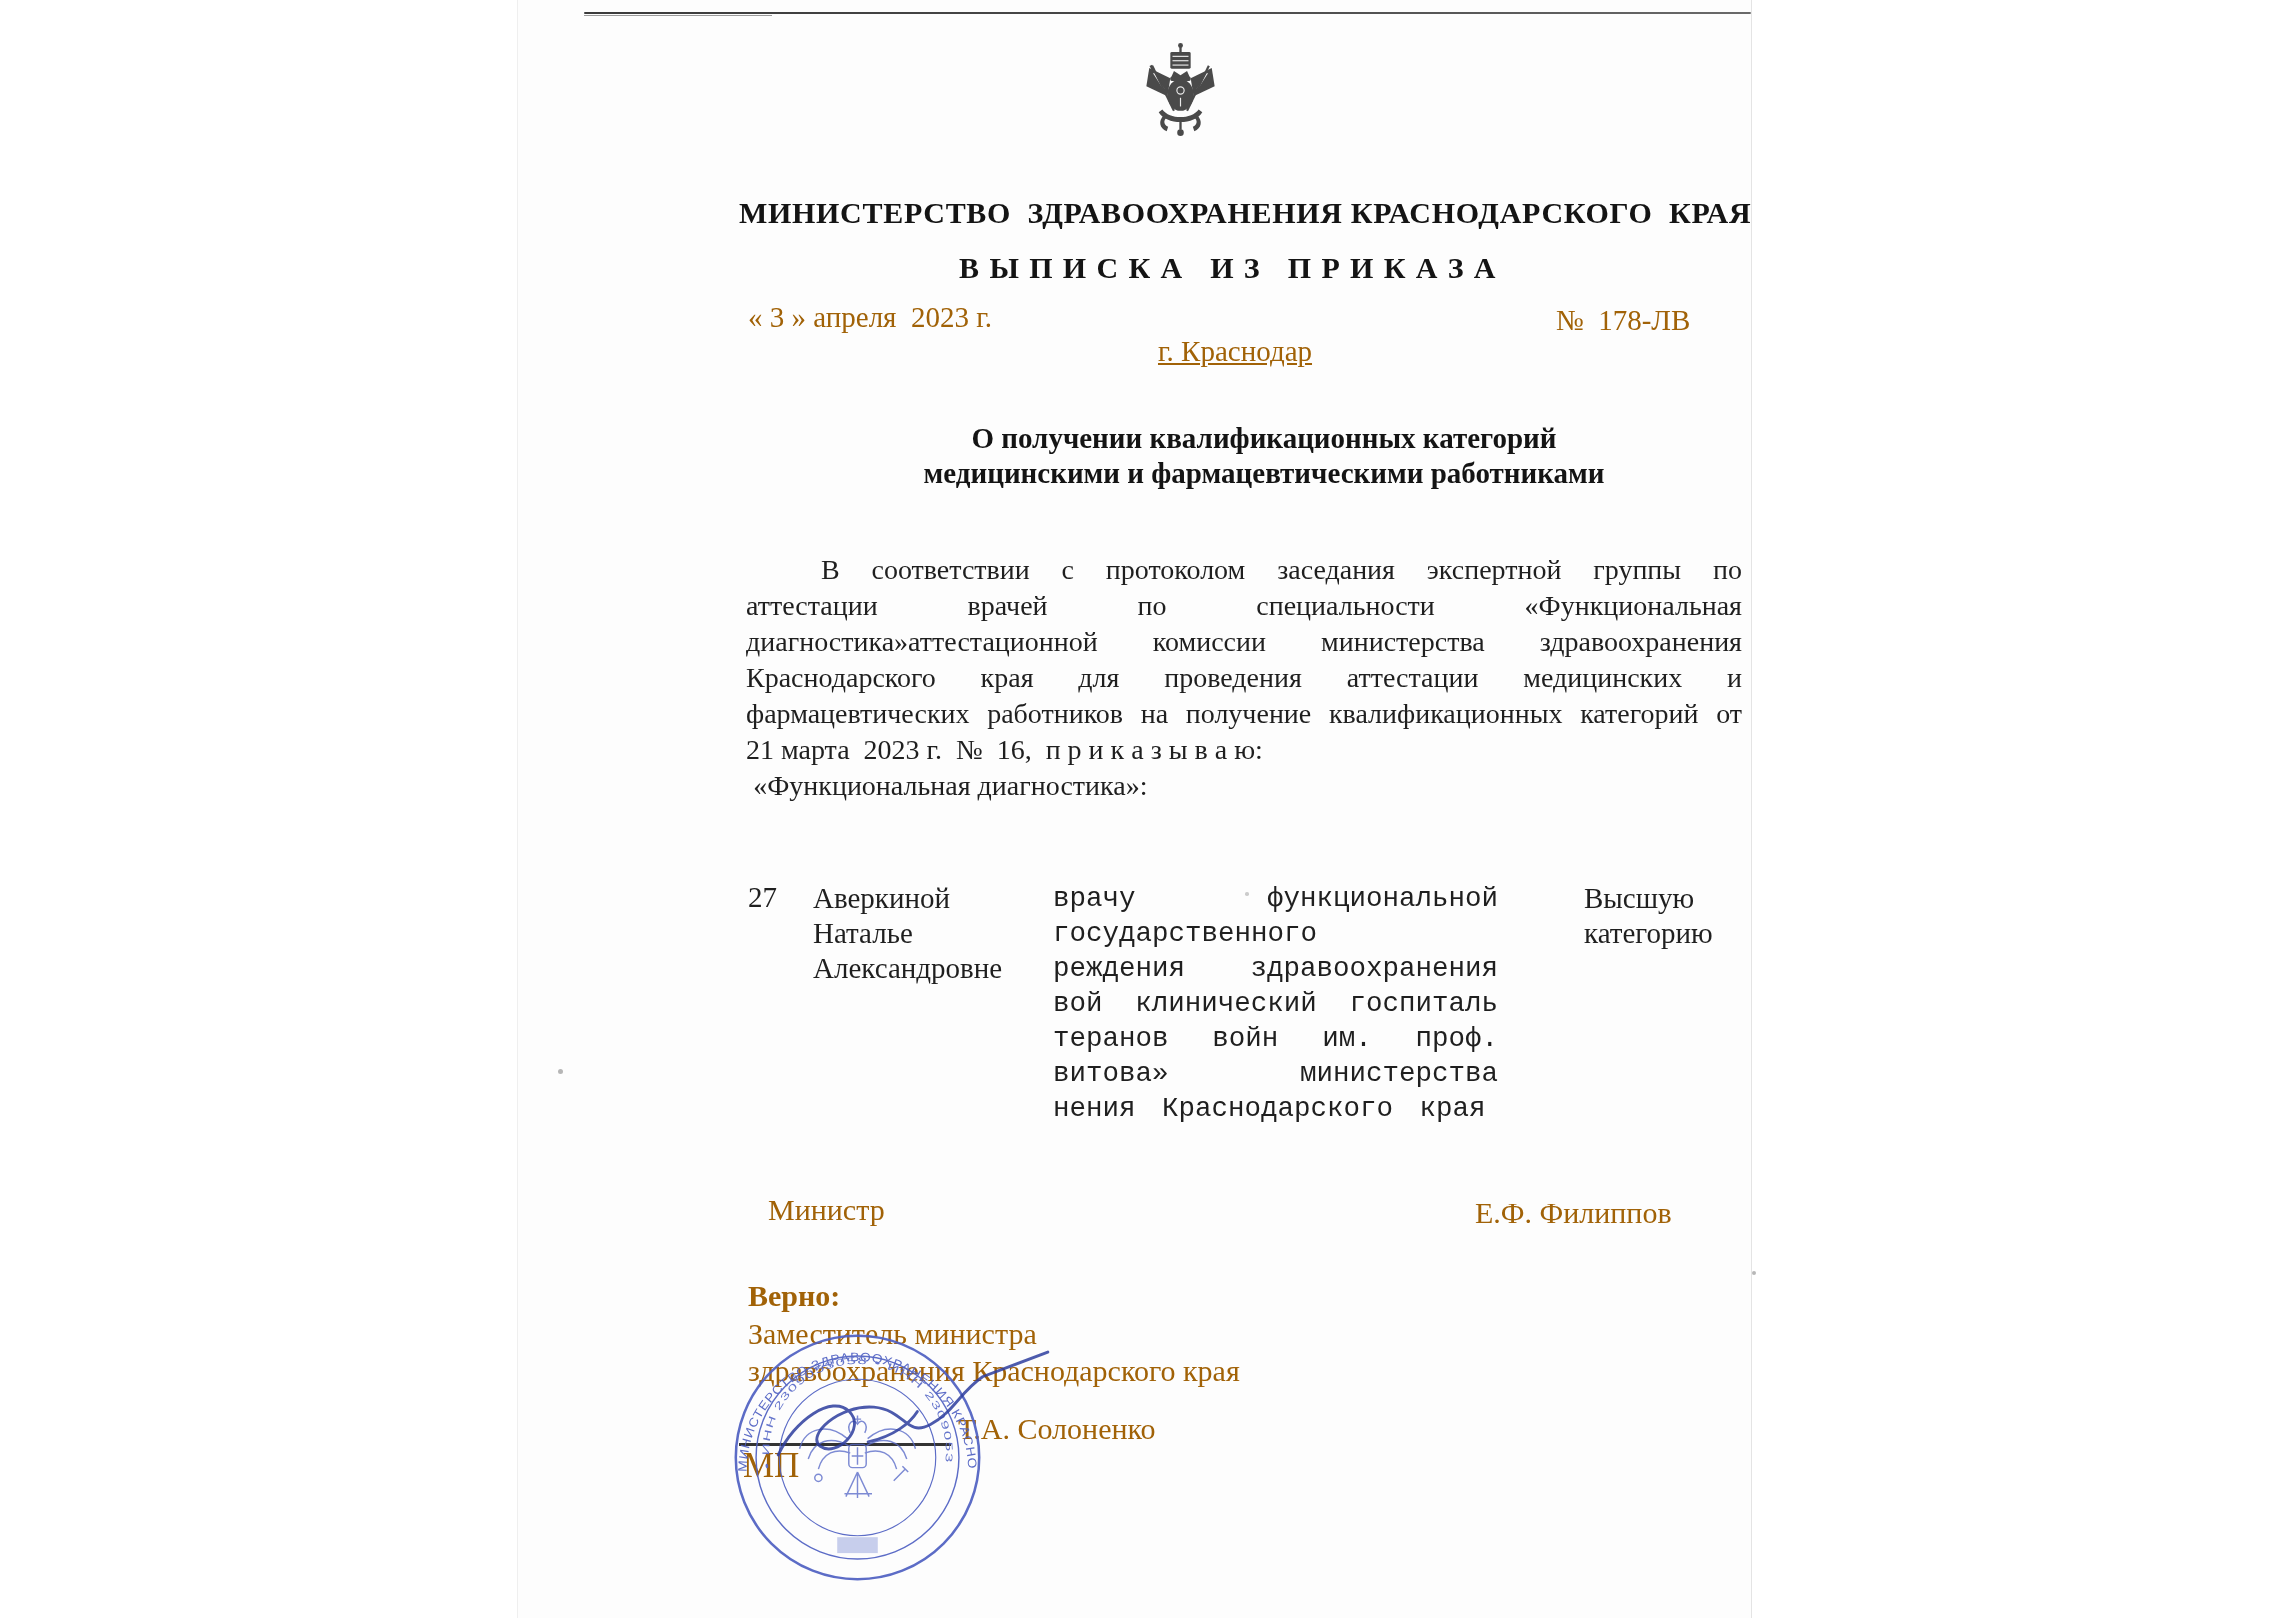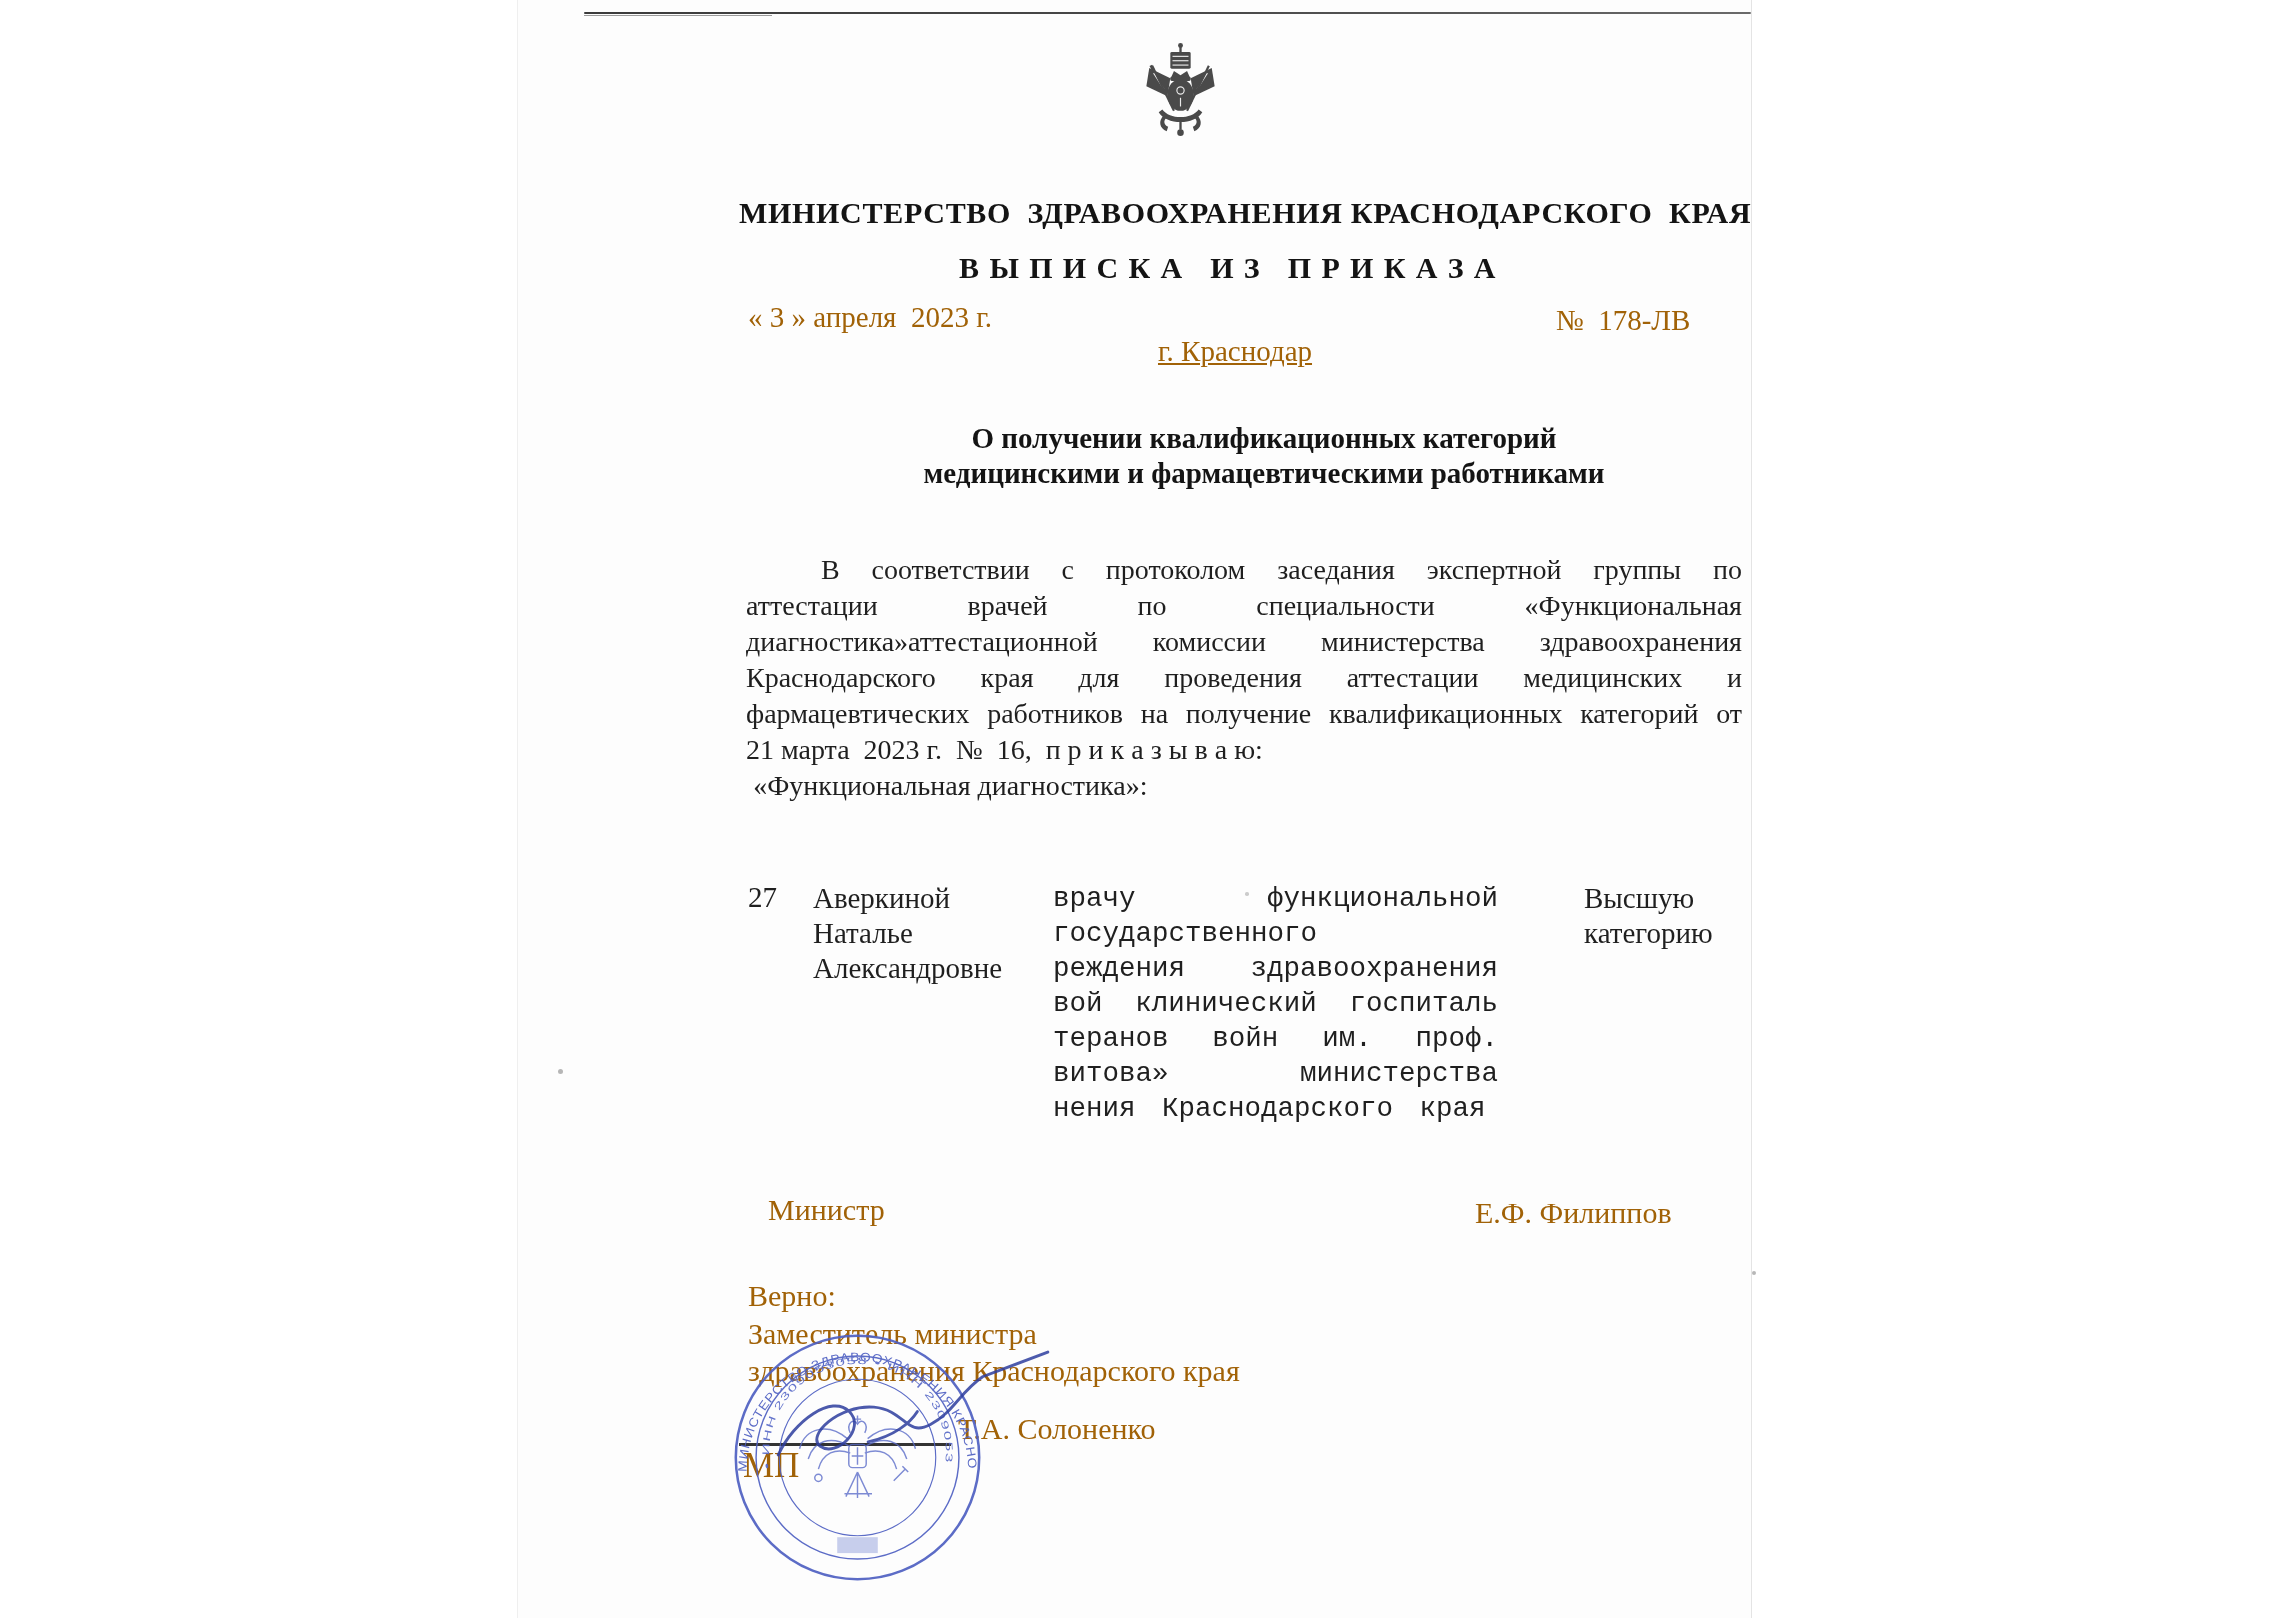--- a/index.html
+++ b/index.html
@@ -114,21 +114,21 @@
   </div>
 
   <div class="col fs40" style="left:1584px;top:881px;width:174px;">
     <div class="ln">Высшую</div>
     <div class="ln">категорию</div>
   </div>
 
   <div class="t fs41" style="left:768px;top:1193px;">Министр</div>
   <div class="t fs41" style="left:1475px;top:1196px;">Е.Ф. Филиппов</div>
 
-  <div class="t fs41" style="left:748px;top:1279px;">Верно:</div>
+  <div class="t fs41" style="left:748px;top:1279px;font-weight:bold;">Верно:</div>
   <div class="t fs41" style="left:748px;top:1317px;">Заместитель министра</div>
   <div class="t fs41" style="left:748px;top:1354px;">здравоохранения Краснодарского края</div>
 
   <div class="sigline"></div>
   <div class="t fs41" style="left:958px;top:1412px;">Т.А. Солоненко</div>
   <div class="t fs41" style="left:743px;top:1446px;font-size:35px;">МП</div>
 
   <svg class="stamp" viewBox="0 0 352 352">
     <defs>
       <path id="ringPath" d="M 23,196 A 153,153 0 1 1 329,196" fill="none"></path>

